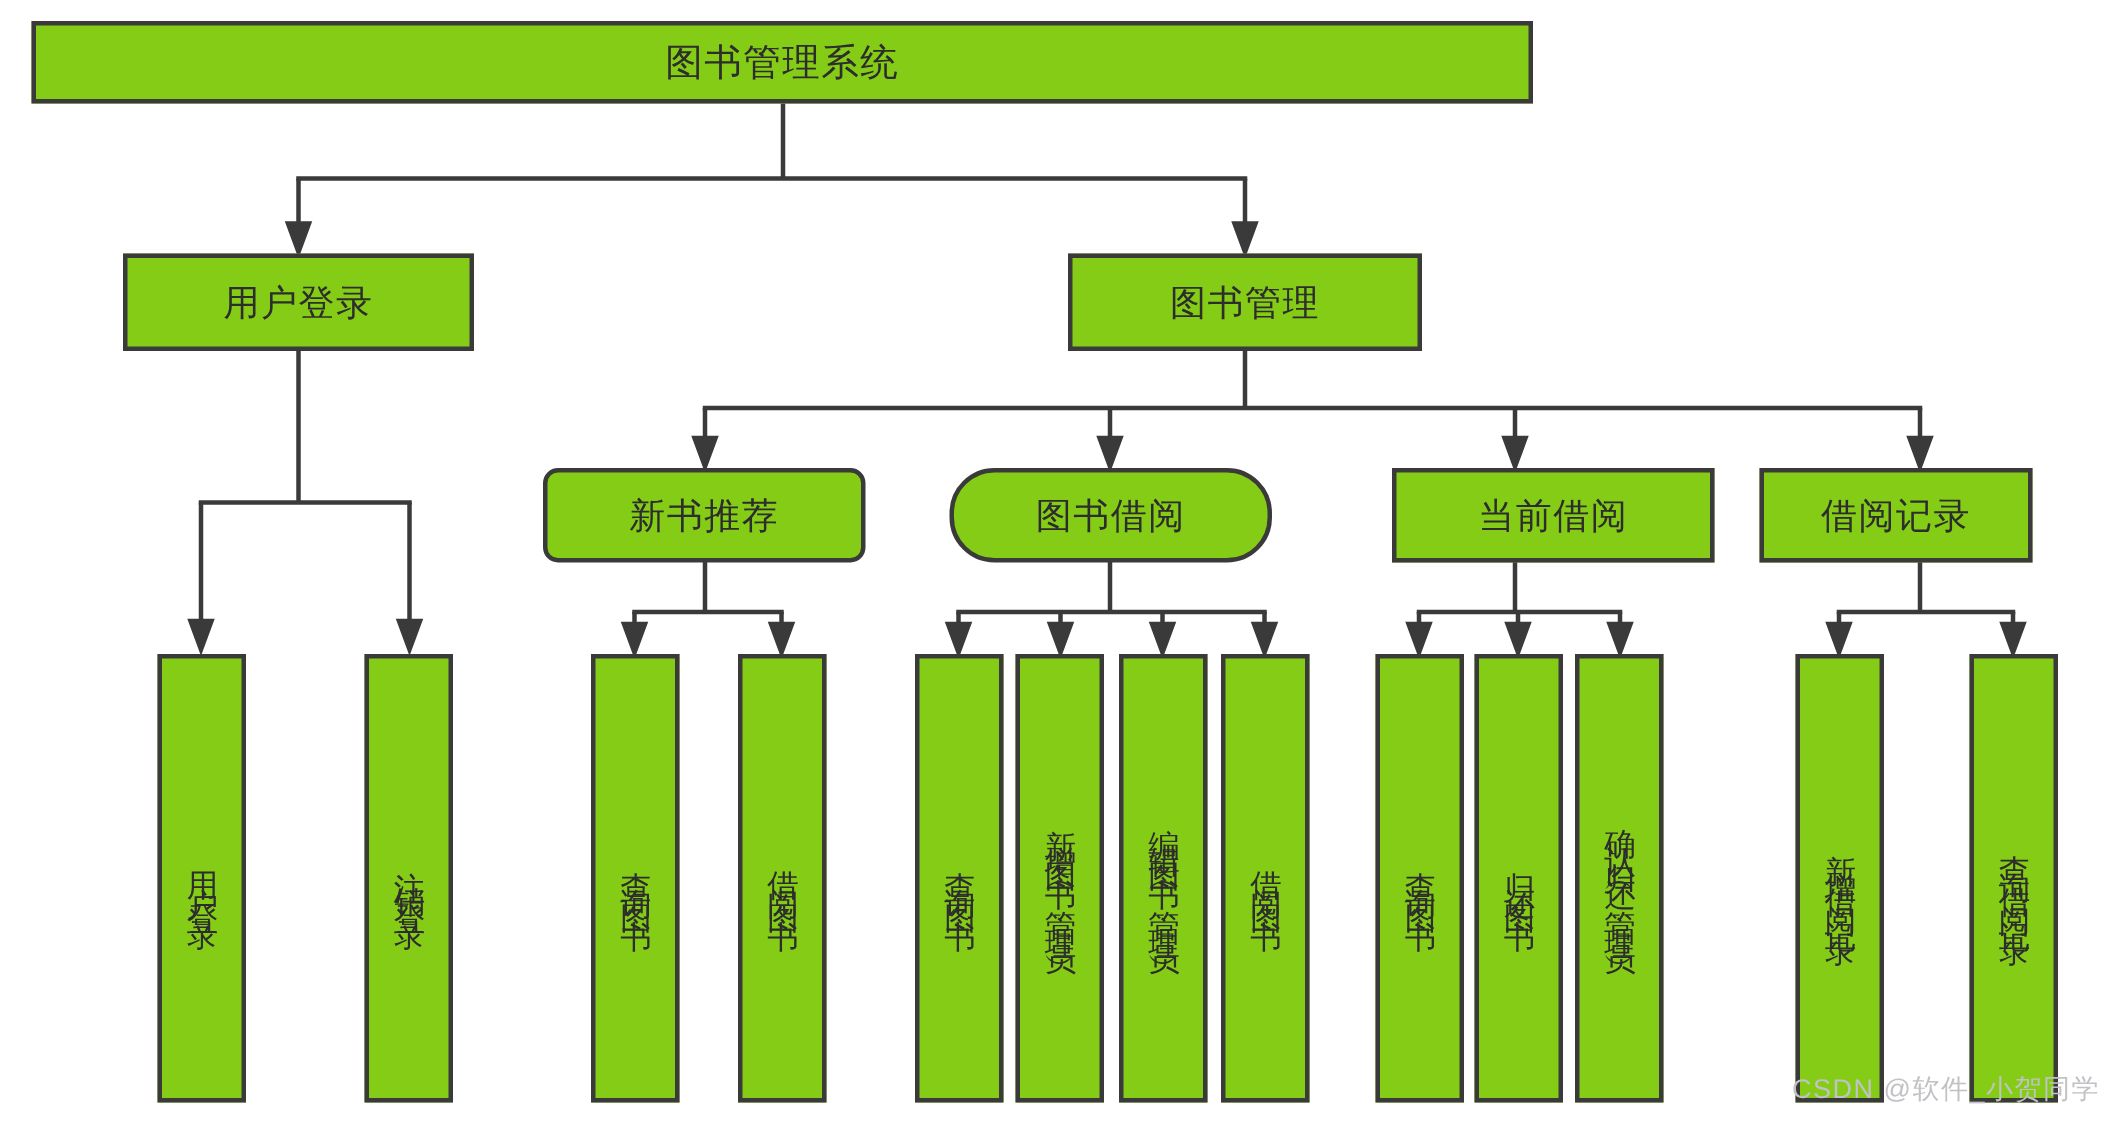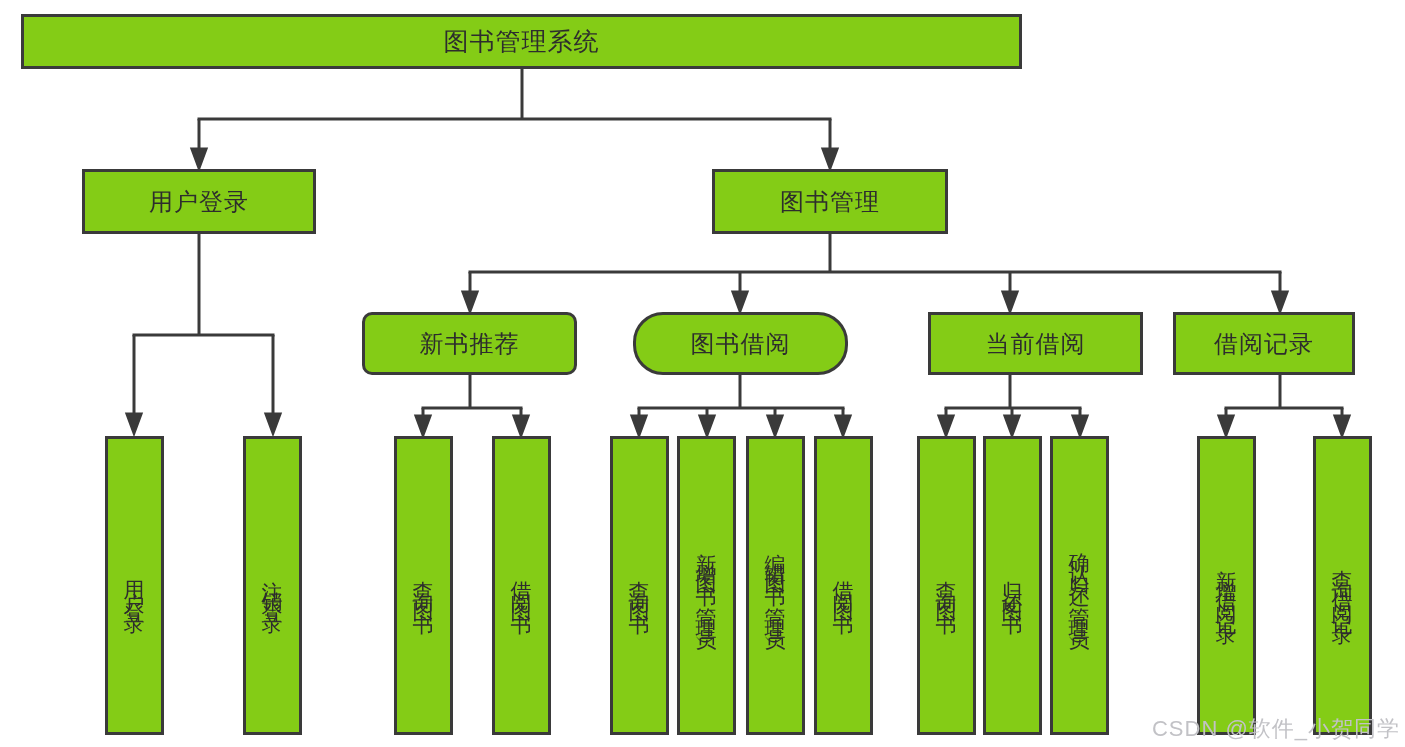--- a/index.html
+++ b/index.html
@@ -44,21 +44,21 @@
     font-size: 21px;
     letter-spacing: 11px;
     line-height: 1;
     white-space: nowrap;
     color: #2d2d2d;
   }
   .watermark {
     position: absolute;
     right: 5px;
     top: 714px;
-    font-size: 22px;
+    font-size: 18px;
     letter-spacing: 1px;
     color: #c2c2c6;
     white-space: nowrap;
     z-index: 5;
   }
 </style>
 </head>
 <body>
 
 <div class="stage">

